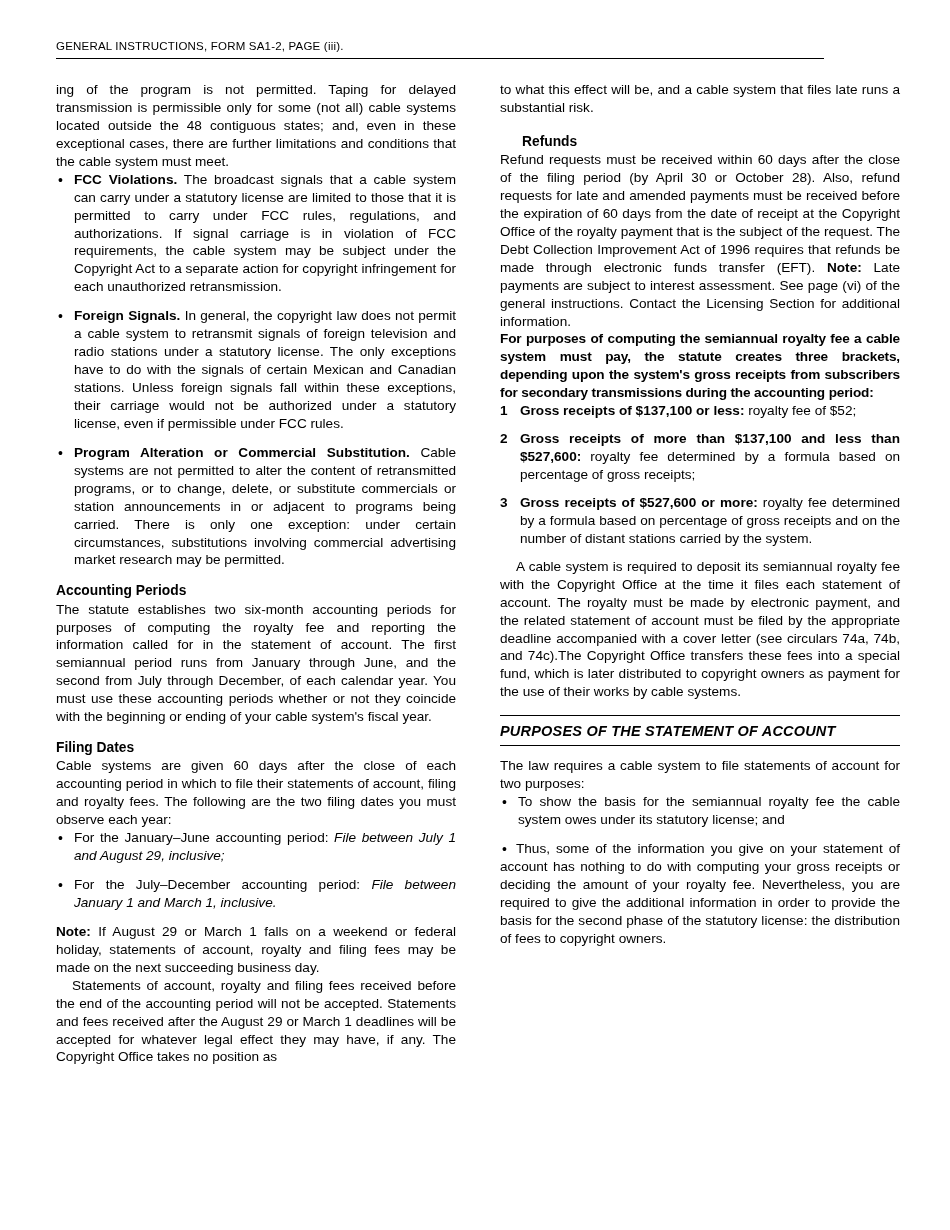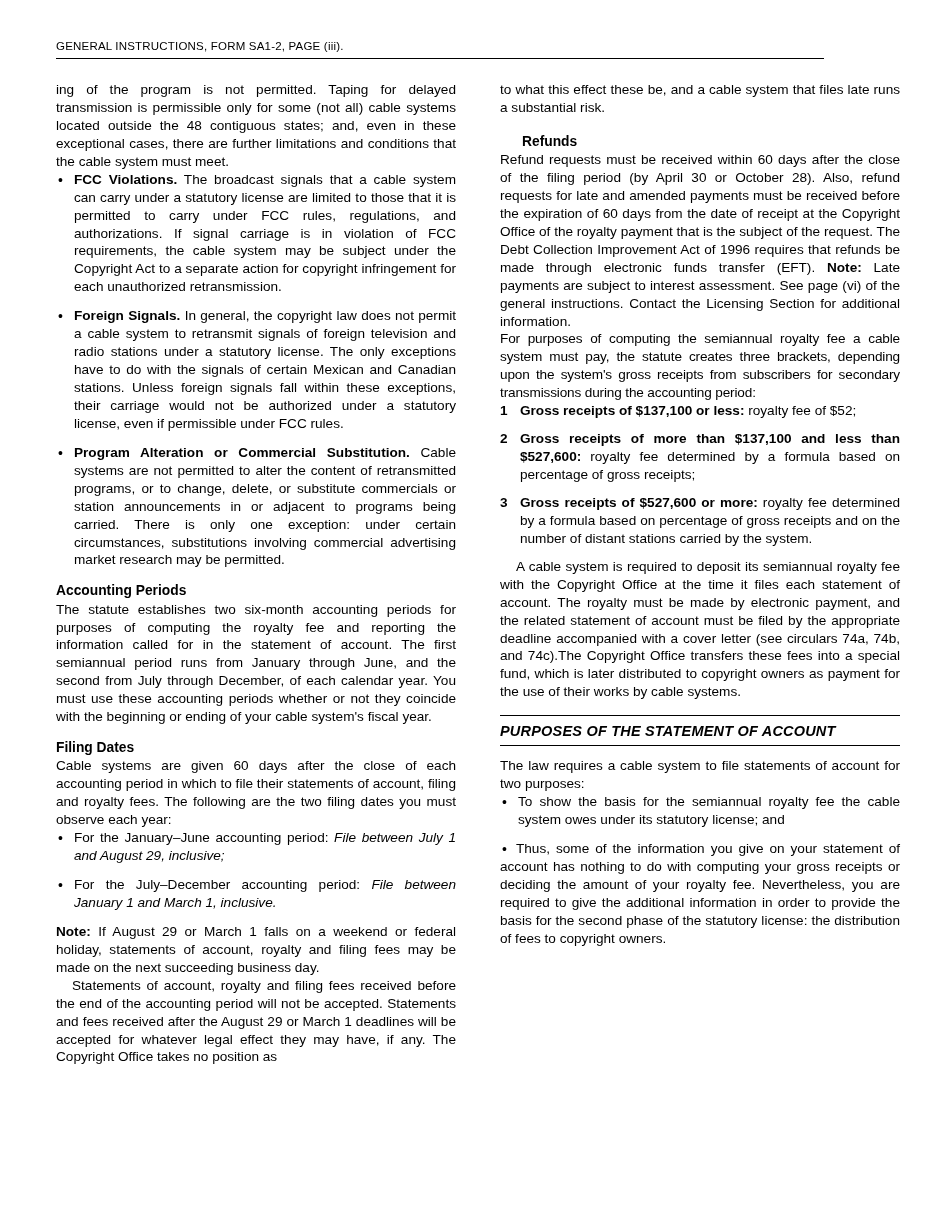--- a/index.html
+++ b/index.html
@@ -106,21 +106,21 @@
     font-size: 14.5px;
     font-weight: bold;
     letter-spacing: 0.2px;
     padding: 7px 0 6px 0;
     font-style: italic;
   }
   .banner-rule-bot {
     border-bottom: 1px solid #000;
     margin-bottom: 11px;
   }
-  .cond { font-stretch: condensed; letter-spacing: -0.15px; }
+  .cond { font-stretch: condensed; letter-spacing: -0.15px; font-weight: bold; }
 </style>
 </head>
 <body>
 
 <div class="page">
 
   <div class="header">GENERAL INSTRUCTIONS, FORM SA1-2, PAGE (iii).</div>
   <div class="header-rule"></div>
 
   <div class="columns">
@@ -165,21 +165,21 @@
       </ul>
 
       <div class="para"><b>Note:</b> <span>If August 29 or March 1 falls on a weekend or federal holiday, statements of account, royalty and filing fees may be made on the next succeeding business day.</span></div>
 
       <div class="para indent">Statements of account, royalty and filing fees received before the end of the accounting period will not be accepted. Statements and fees received after the August 29 or March 1 deadlines will be accepted for whatever legal effect they may have, if any. The Copyright Office takes no position as</div>
 
     </div>
 
     <div class="col">
 
-      <div class="para">to what this effect these be, and a cable system that files late runs a substantial risk.</div>
+      <div class="para">to what this effect will be, and a cable system that files late runs a substantial risk.</div>
 
       <h3 class="sec first" style="margin-top:16px;padding-left:22px;">Refunds</h3>
       <div class="para"><span>Refund requests must be received within 60 days after the close of the filing period (by April 30 or October 28). Also, refund requests for late and amended payments must be received before the expiration of 60 days from the date of receipt at the Copyright Office of the royalty payment that is the subject of the request. The Debt Collection Improvement Act of 1996 requires that refunds be made through electronic funds transfer (EFT). </span><b>Note:</b><span> Late payments are subject to interest assessment. See page (vi) of the general instructions. Contact the Licensing Section for additional information.</span></div>
 
       <div class="para cond">For purposes of computing the semiannual royalty fee a cable system must pay, the statute creates three brackets, depending upon the system's gross receipts from subscribers for secondary transmissions during the accounting period:</div>
 
       <ol class="num">
         <li>
           <span class="numlab">1</span>
           <b>Gross receipts of $137,100 or less:</b><span> royalty fee of $52;</span>

